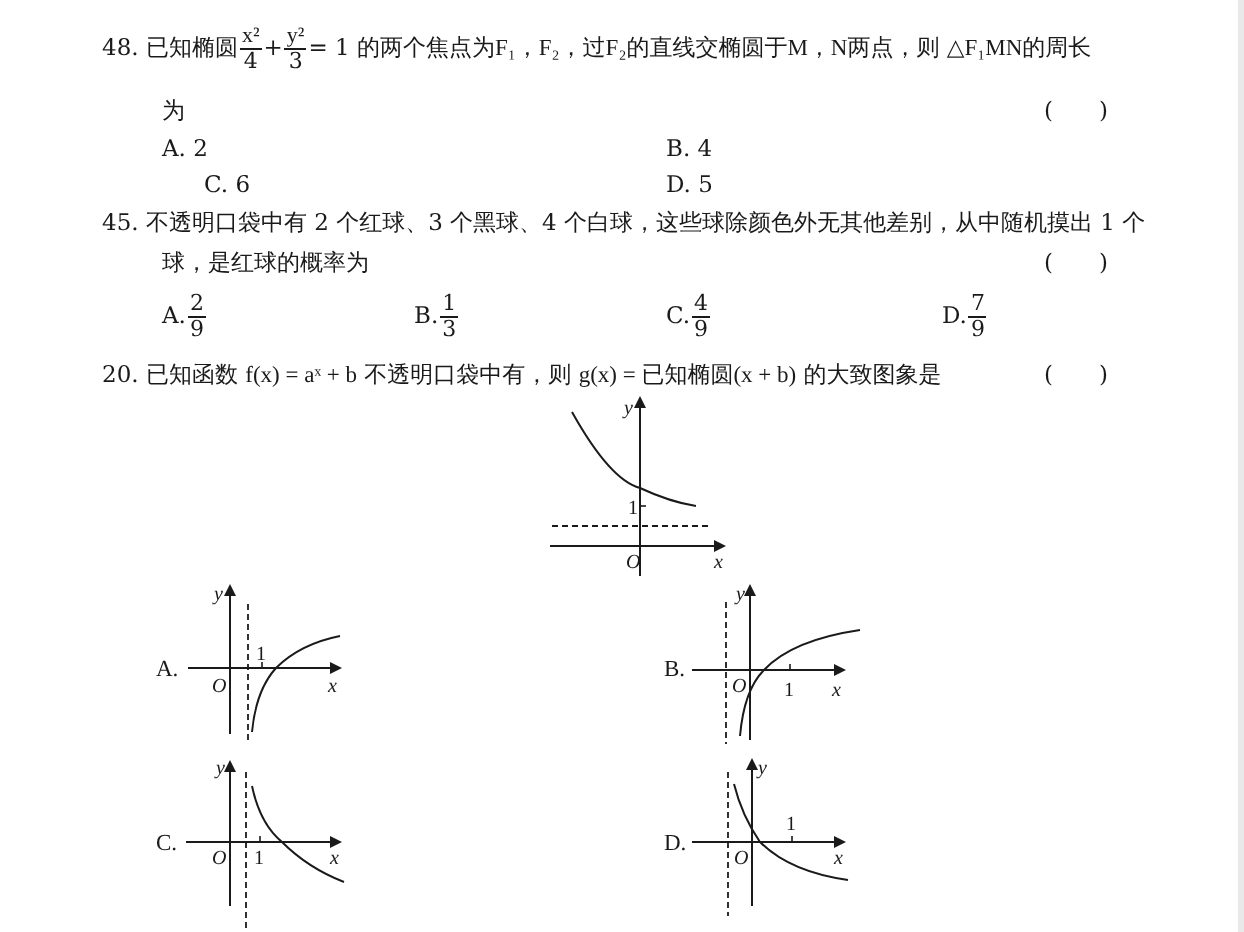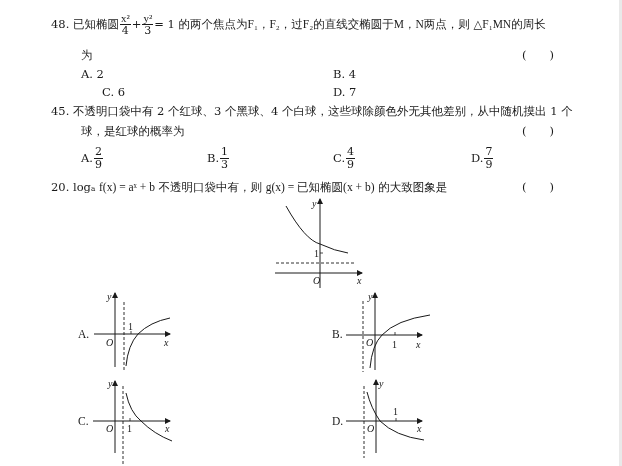--- a/index.html
+++ b/index.html
@@ -26,21 +26,21 @@
 
 <div class="t" style="left:51px; top:12px;">
   <span>48.</span>
   <span>已知椭圆</span><span class="frac"><span class="num it">x²</span><span class="den">4</span></span><span>+</span><span class="frac"><span class="num it">y²</span><span class="den">3</span></span><span>= 1 的两个焦点为</span><span class="it">F₁</span><span>，</span><span class="it">F₂</span><span>，过</span><span class="it">F₂</span><span>的直线交椭圆于</span><span class="it">M，N</span><span>两点，则 △</span><span class="it">F₁MN</span><span>的周长</span>
 </div>
 <div class="t" style="left:81px; top:48px;">为</div>
 <div class="paren" style="left:522px; top:48px;">(　　)</div>
 <div class="t" style="left:81px; top:67px;">A. 2</div>
 <div class="t" style="left:333px; top:67px;">B. 4</div>
 <div class="t" style="left:81px; top:85px;margin-left:21px;">C. 6</div>
-<div class="t" style="left:333px; top:85px;">D. 7</div>
+<div class="t" style="left:333px; top:85px;">D. 5</div>
 
 <div class="t" style="left:51px; top:104px;">
   <span>45.</span>
   <span>不透明口袋中有 2 个红球、3 个黑球、4 个白球，这些球除颜色外无其他差别，从中随机摸出 1 个</span>
 </div>
 <div class="t" style="left:81px; top:124px;">球，是红球的概率为</div>
 <div class="paren" style="left:522px; top:124px;">(　　)</div>
 
 <div class="t" style="left:81px; top:146px;">
   <span>A.</span><span class="frac"><span class="num">2</span><span class="den">9</span></span>
@@ -50,21 +50,21 @@
 </div>
 <div class="t" style="left:333px; top:146px;">
   <span>C.</span><span class="frac"><span class="num">4</span><span class="den">9</span></span>
 </div>
 <div class="t" style="left:471px; top:146px;">
   <span>D.</span><span class="frac"><span class="num">7</span><span class="den">9</span></span>
 </div>
 
 <div class="t" style="left:51px; top:180px;">
   <span>20.</span>
-  <span>logₐ</span>
+  <span>已知函数</span>
   <span class="it">f(x) = aˣ + b</span>
   <span>不透明口袋中有，则</span>
   <span class="it">g(x) = 已知椭圆(x + b)</span>
   <span>的大致图象是</span>
 </div>
 <div class="paren" style="left:522px; top:180px;">(　　)</div>
 
 <svg width="622" height="466" viewBox="0 0 622 466">
   <defs>
     <marker id="arr" markerWidth="6" markerHeight="6" refX="5" refY="3" orient="auto">

